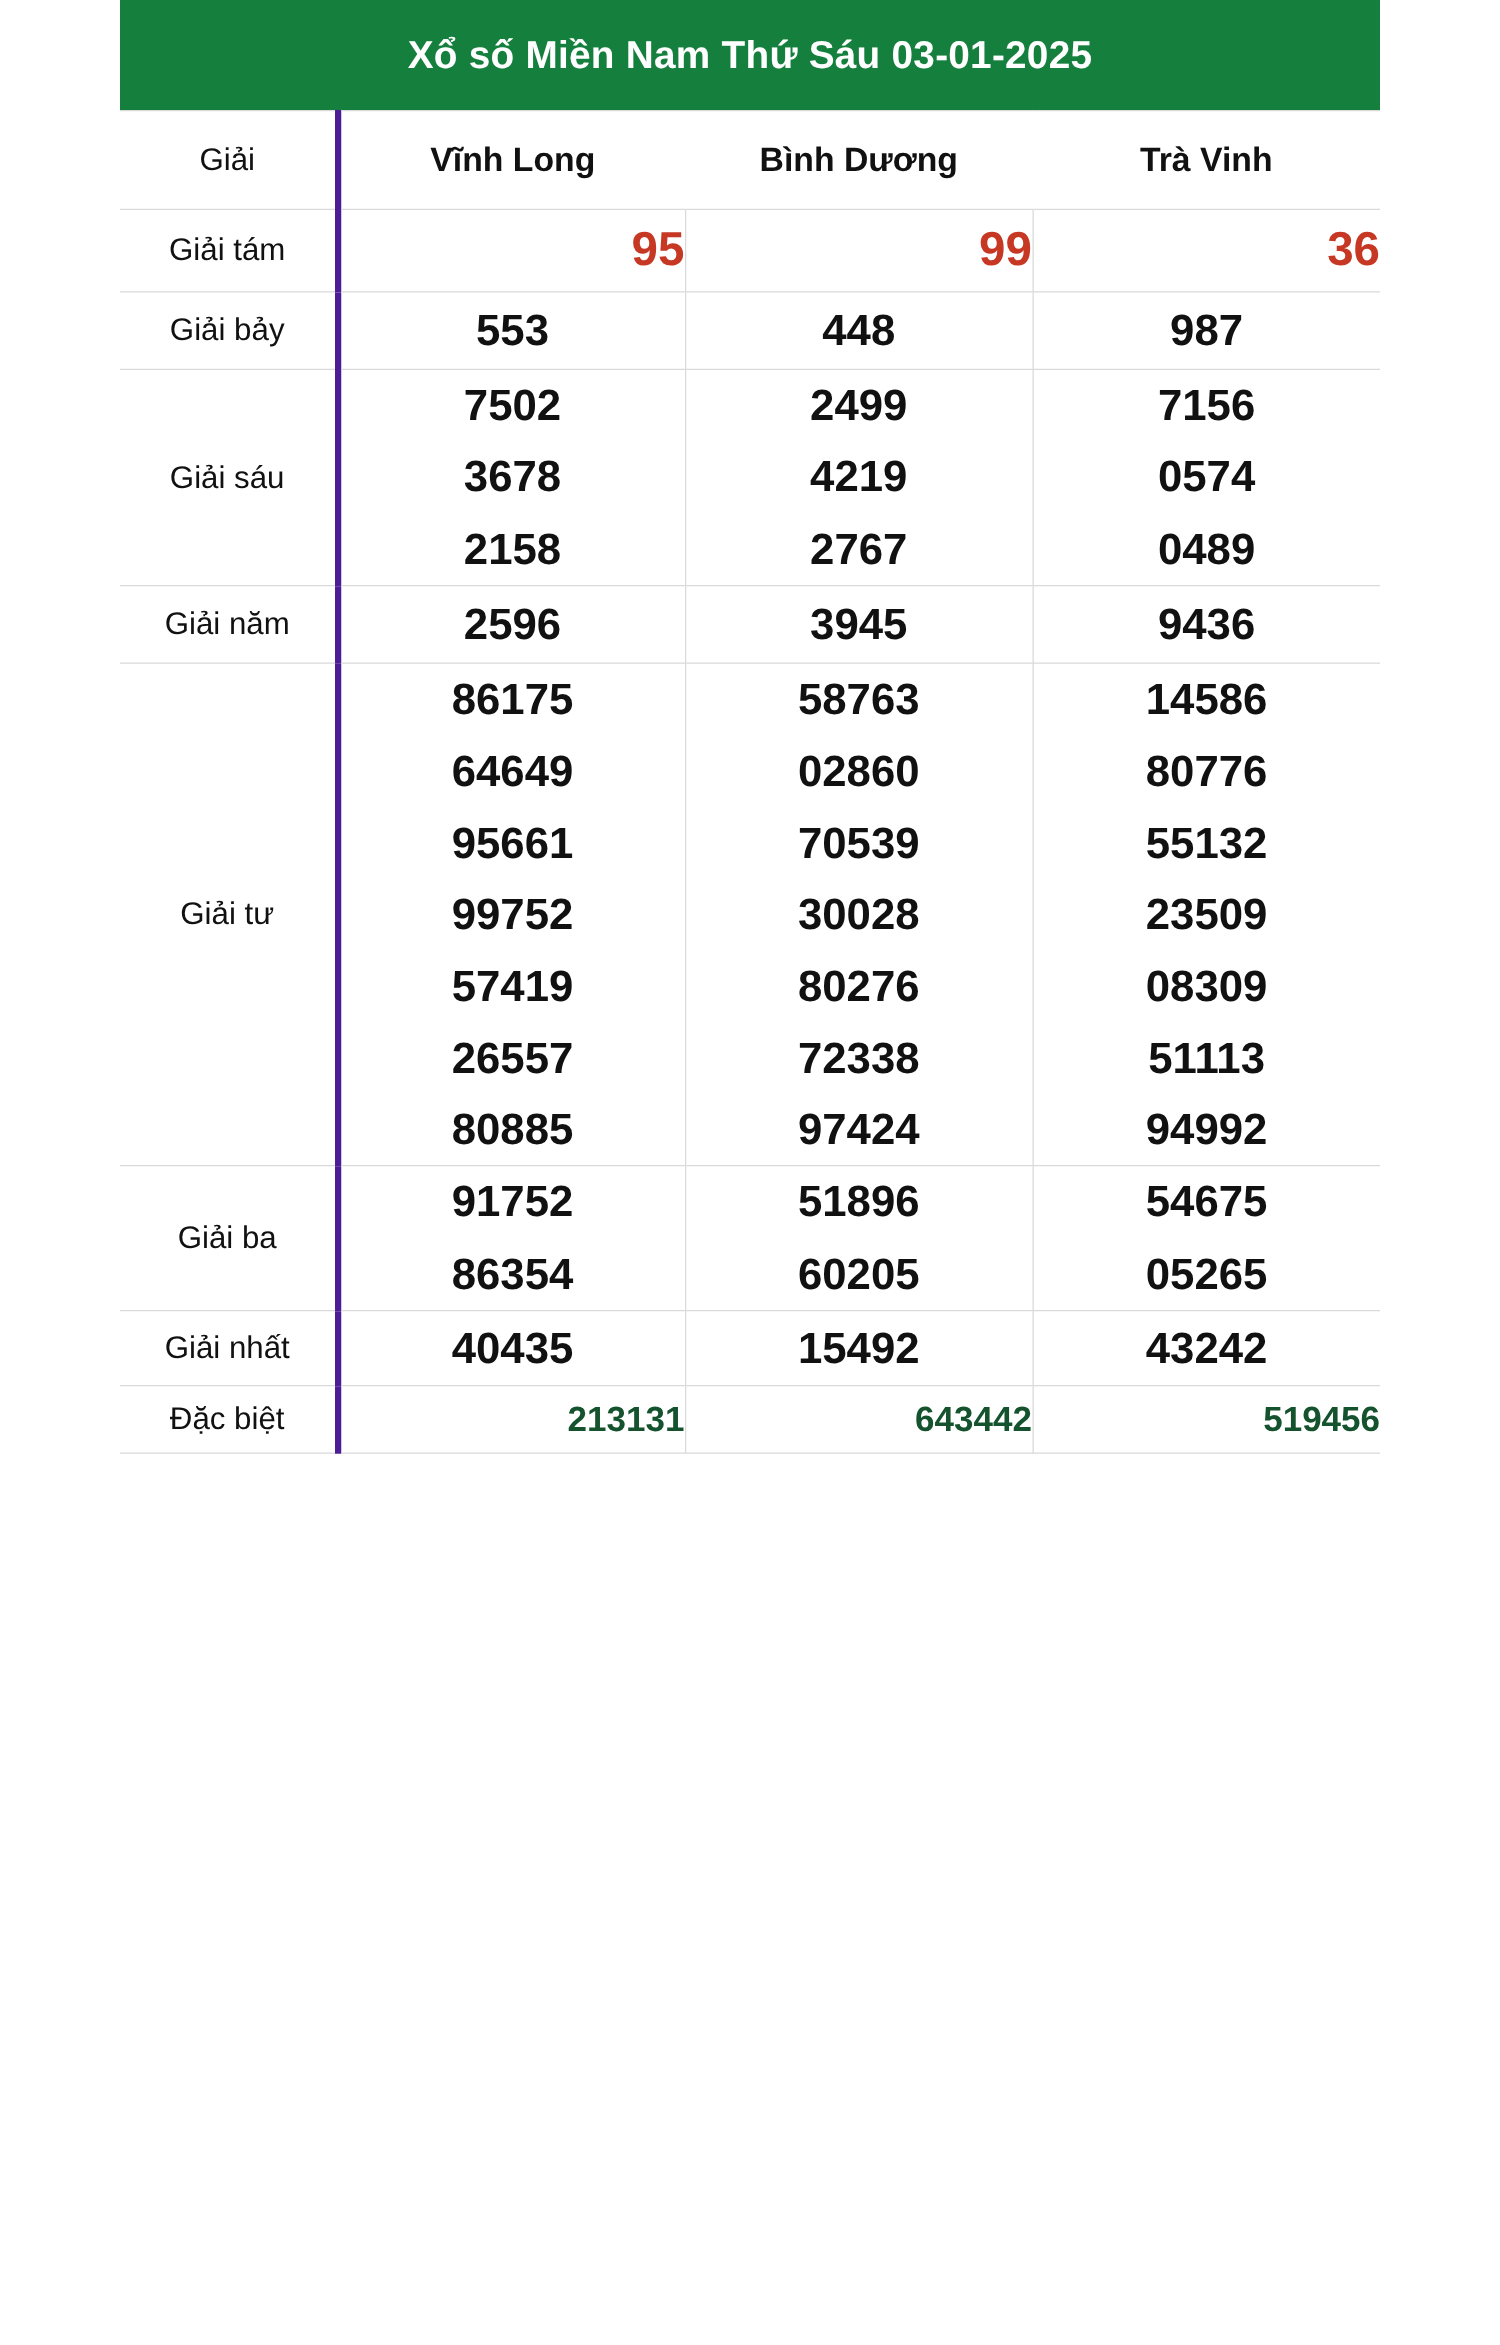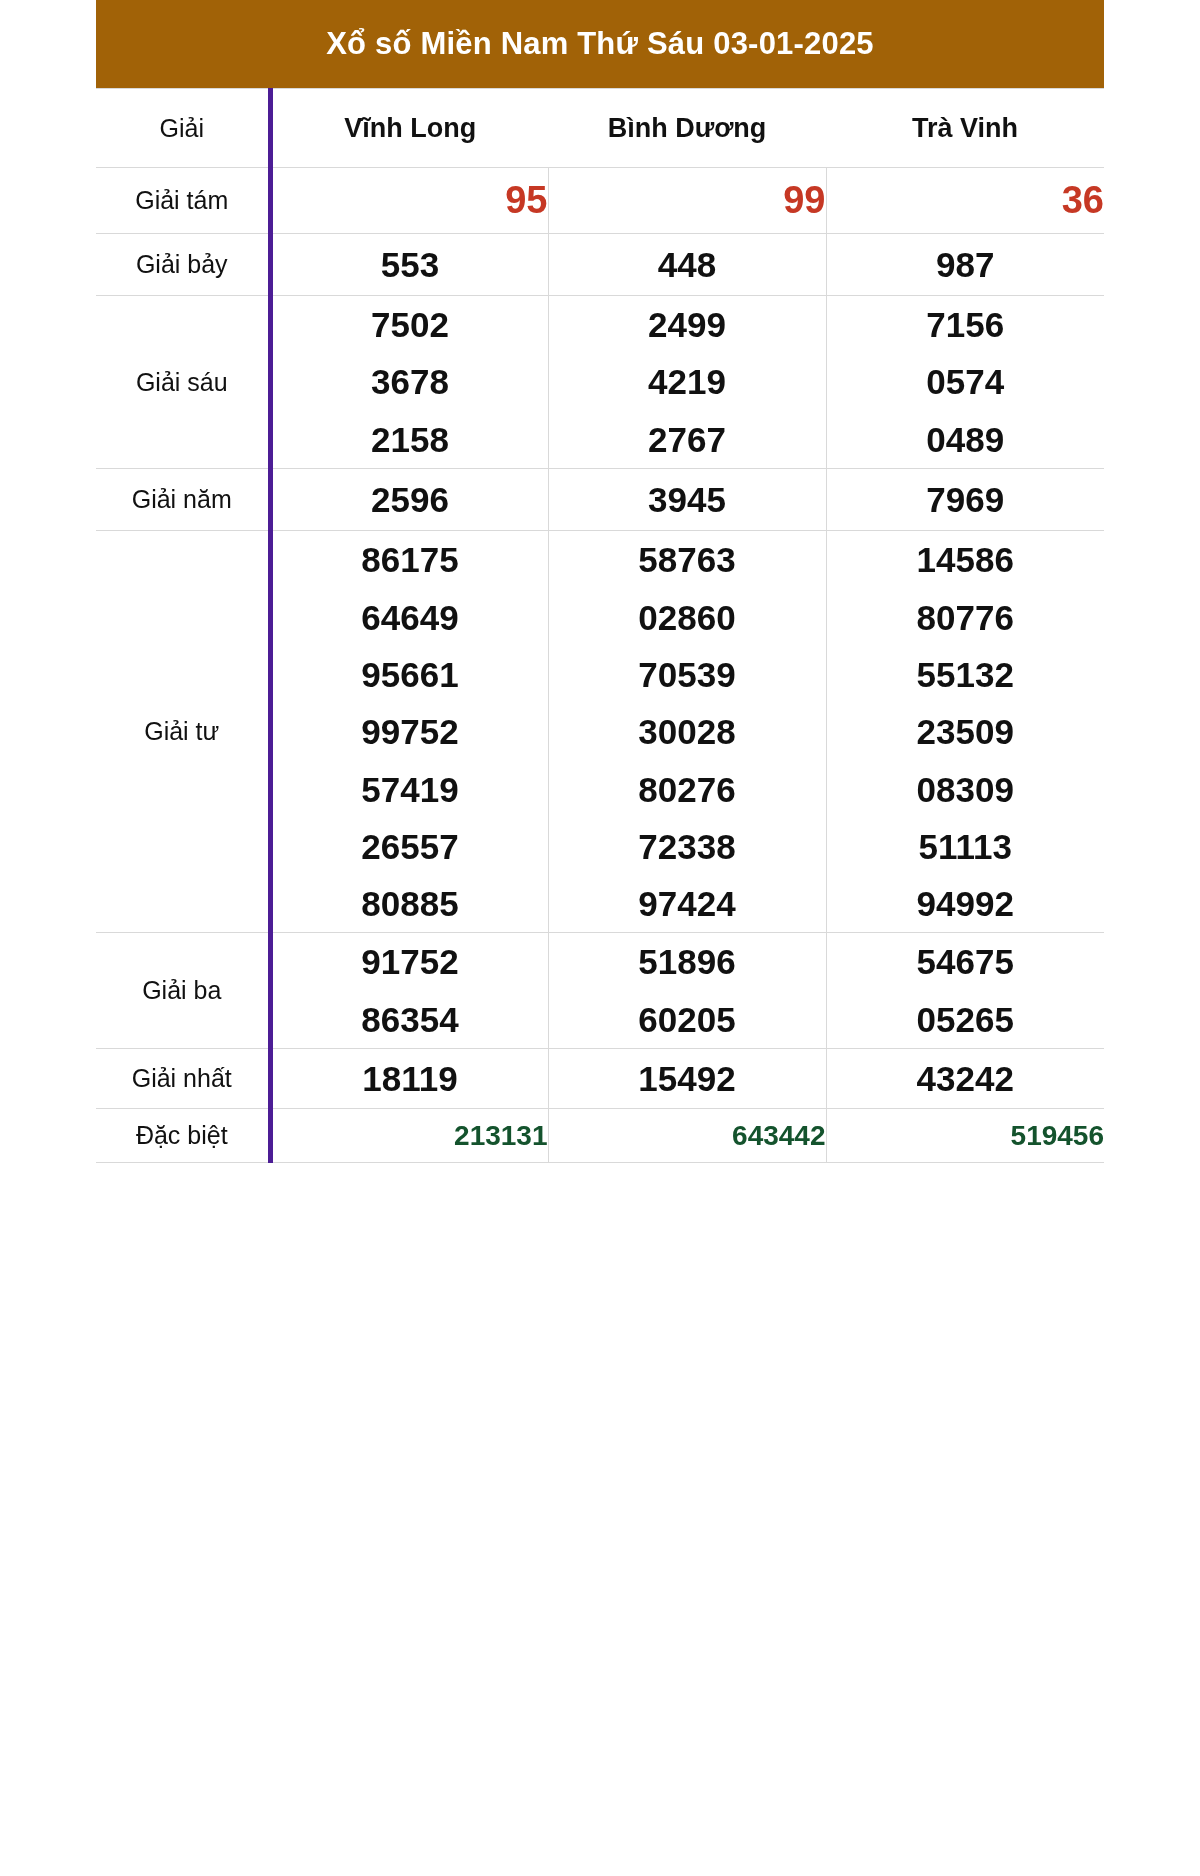--- a/index.html
+++ b/index.html
@@ -11,21 +11,21 @@
     width: 1200px;
     font-family: "Liberation Sans", sans-serif;
     -webkit-font-smoothing: antialiased;
   }
   .page {
     width: 1008px;
     margin: 0 auto;
     background: #ffffff;
   }
   .title-bar {
-    background: #a16207;
+    background: #15803d;
     color: #ffffff;
     text-align: center;
     font-size: 31px;
     font-weight: bold;
     height: 88px;
     line-height: 88px;
     letter-spacing: 0.2px;
   }
   table.results {
     width: 100%;
@@ -155,21 +155,21 @@
         </tr>
         <tr class="row-5">
           <td class="label">Giải năm</td>
           <td class="nums prov-sep">
             <span class="n">2596</span>
           </td>
           <td class="nums prov-sep">
             <span class="n">3945</span>
           </td>
           <td class="nums">
-            <span class="n">7969</span>
+            <span class="n">9436</span>
           </td>
         </tr>
         <tr class="row-4">
           <td class="label">Giải tư</td>
           <td class="nums prov-sep">
             <span class="n">86175</span>
             <span class="n">64649</span>
             <span class="n">95661</span>
             <span class="n">99752</span>
             <span class="n">57419</span>
@@ -206,21 +206,21 @@
             <span class="n">60205</span>
           </td>
           <td class="nums">
             <span class="n">54675</span>
             <span class="n">05265</span>
           </td>
         </tr>
         <tr class="row-1">
           <td class="label">Giải nhất</td>
           <td class="nums prov-sep">
-            <span class="n">18119</span>
+            <span class="n">40435</span>
           </td>
           <td class="nums prov-sep">
             <span class="n">15492</span>
           </td>
           <td class="nums">
             <span class="n">43242</span>
           </td>
         </tr>
         <tr class="row-db">
           <td class="label">Đặc biệt</td>

